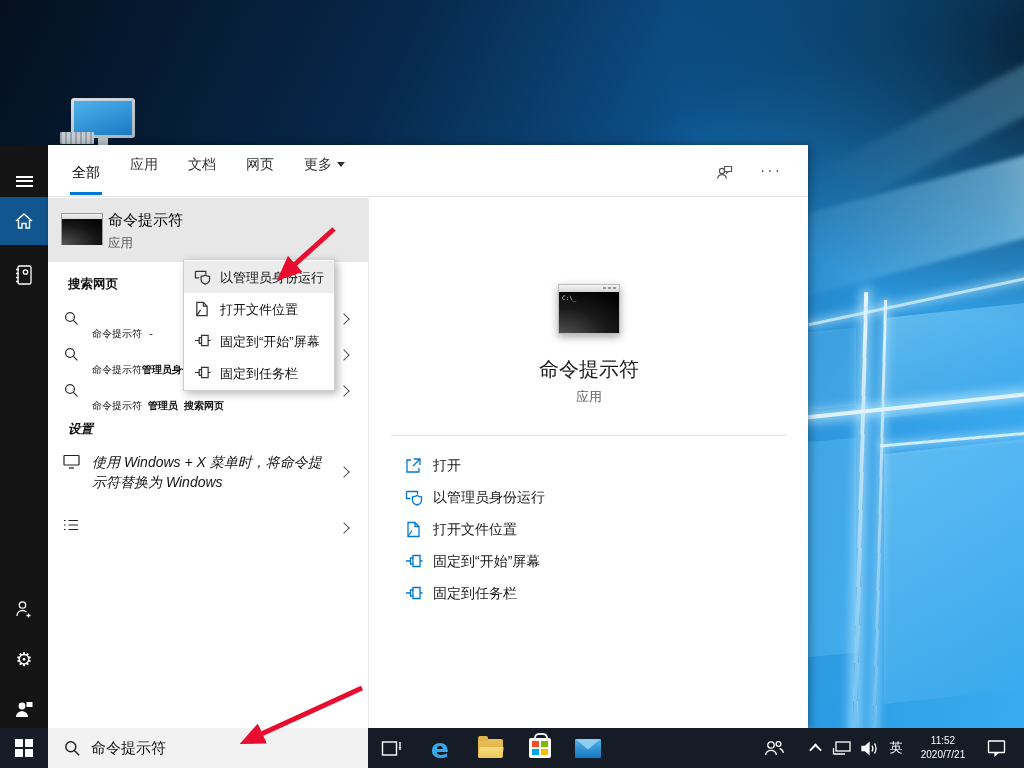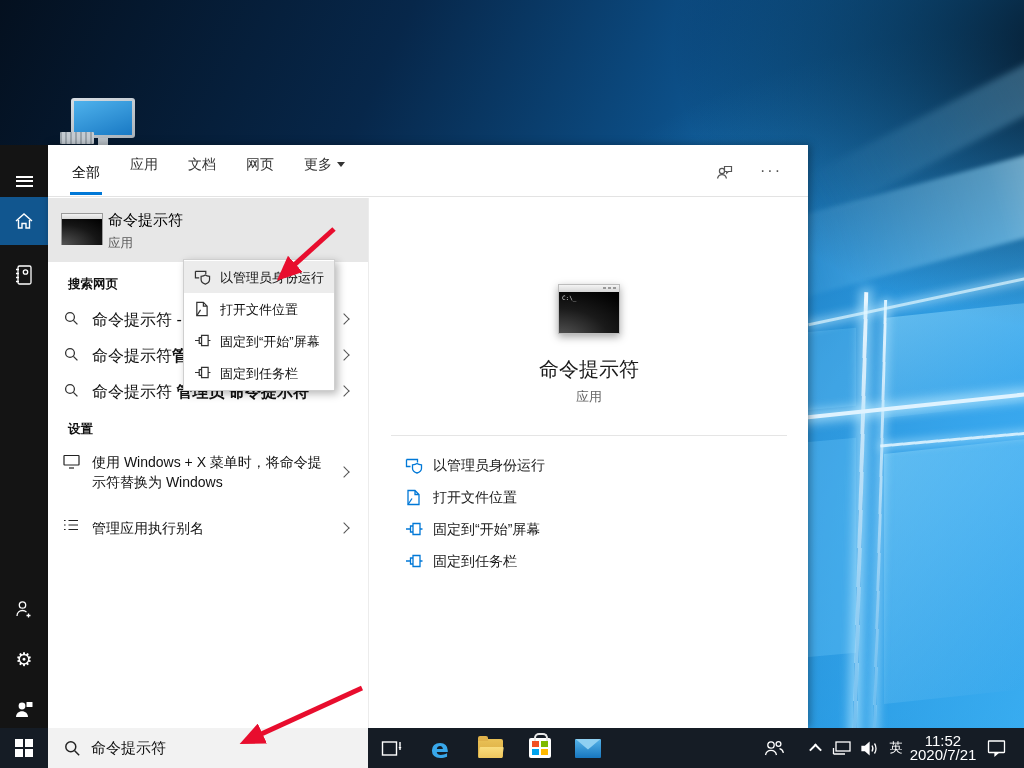--- a/index.html
+++ b/index.html
@@ -72,21 +72,21 @@
   .left-col{position:absolute;left:0;top:53px;width:320px;height:530px;}
   .sec-hdr{font-size:12.5px;font-weight:bold;color:#111;padding:10px 0 8px 20px;}
   .best-row{position:relative;width:320px;height:64px;background:#e7e7e7;}
   .cmd-sm{position:absolute;left:13px;top:15px;width:42px;height:32px;border:1px solid #9a9a9a;background:#000;}
   .cmd-sm .tb{height:5px;background:linear-gradient(#f2f2f2,#d8d8d8);}
   .cmd-sm .bd{height:26px;background:radial-gradient(60px 34px at 0% 100%,#555 0%,#161616 60%,#000 100%);}
   .best-title{position:absolute;left:60px;top:13px;font-size:15px;color:#000;}
   .best-sub{position:absolute;left:60px;top:37px;font-size:12.5px;color:#595959;}
   .sug-row{position:relative;width:320px;height:36px;}
   .sug-row .mag{position:absolute;left:16px;top:10px;}
-  .sug-row .txt{position:absolute;left:44px;top:9px;font-size:16px;color:#111;white-space:nowrap;}
+  .sug-row .txt{position:absolute;left:44px;top:26px;font-size:10px;color:#111;white-space:nowrap;font-family:Liberation Mono, monospace;}
   .chev{position:absolute;right:20px;top:14px;width:8px;height:8px;border-top:1.6px solid #555;border-right:1.6px solid #555;transform:rotate(45deg);}
   .set-row{position:relative;width:320px;}
   .set-row .ic{position:absolute;left:15px;top:8px;color:#222;}
   .set-row .txt{position:absolute;left:44px;top:6px;font-size:14px;color:#111;line-height:20px;width:232px;}
 
   .right-col{position:absolute;left:320px;top:53px;width:440px;height:530px;border-left:1px solid #ececec;}
   .cmd-big{position:absolute;left:189px;top:86px;width:62px;height:50px;border:1px solid #bdbdbd;background:#000;box-shadow:0 3px 8px rgba(0,0,0,.35);}
   .cmd-big .tb{height:7px;background:linear-gradient(#f4f4f4,#d6d6d6);position:relative;}
   .cmd-big .tb i{position:absolute;right:2px;top:2px;width:14px;height:2px;
     background-image:repeating-linear-gradient(90deg,#999 0 3px,transparent 3px 5px);}
@@ -126,21 +126,21 @@
   .store:before{content:"";position:absolute;left:5px;top:-5px;width:10px;height:8px;border:2px solid #e8e8e8;border-bottom:none;border-radius:5px 5px 0 0;}
   .store .grid{position:absolute;left:3px;top:3px;display:grid;grid-template-columns:7px 7px;grid-template-rows:6px 6px;gap:1.5px;}
   .store .grid i:nth-child(1){background:#f25022;}.store .grid i:nth-child(2){background:#7fba00;}
   .store .grid i:nth-child(3){background:#00a4ef;}.store .grid i:nth-child(4){background:#ffb900;}
   .mail{position:relative;width:26px;height:19px;background:linear-gradient(180deg,#56b3e8 0%,#1777c0 100%);border-radius:1px;overflow:hidden;}
   .mail:before{content:"";position:absolute;left:-4px;top:-11px;width:34px;height:22px;background:#8fd0f2;transform:rotate(0deg);
     clip-path:polygon(50% 100%,0 35%,100% 35%);}
   .tray{position:absolute;top:0;height:40px;color:#fff;display:flex;align-items:center;justify-content:center;}
   .chev-up{width:9px;height:9px;border-top:2px solid #fff;border-right:2px solid #fff;transform:rotate(-45deg) translate(-1px,1px);}
   .ime{font-size:13px;color:#fff;}
-  .clock{font-size:15px;line-height:14px;text-align:center;color:#fff;}
+  .clock{font-size:10px;line-height:14px;text-align:center;color:#fff;}
 
   
   .annotations{position:absolute;z-index:10;left:0;top:0;pointer-events:none;}
   svg.glyph{display:block;}
 </style>
 </head>
 <body>
 
 <div id="screen">
 
@@ -251,56 +251,61 @@
             <path d="M9.4 9.4 L13.4 13.4"></path>
           </svg>
         <span class="txt"><span>命令提示符</span><b>管理员身份运行</b></span>
         <span class="chev"></span>
       </div>
       <div class="sug-row">
         <svg class="mag glyph" width="15" height="15" viewBox="0 0 15 15" fill="none" stroke="#333" stroke-width="1.3">
             <circle cx="6" cy="6" r="4.4"></circle>
             <path d="M9.4 9.4 L13.4 13.4"></path>
           </svg>
-        <span class="txt"><span>命令提示符 </span><b>管理员 命令提示符</b></span>
+        <span class="txt"><span>命令提示符 </span><b>管理员 搜索网页</b></span>
         <span class="chev"></span>
       </div>
 
-      <div class="sec-hdr" style="padding-top:12px;">设置</div>
-
-      <div class="set-row" style="height:56px;">
+      <div class="sec-hdr" style="padding-top:12px;font-style:italic;">设置</div>
+
+      <div class="set-row" style="height:56px;font-style:italic;">
         <svg class="ic glyph" width="17" height="15" viewBox="0 0 17 15" fill="none" stroke="#222" stroke-width="1.2">
           <rect x="1" y="1.5" width="15" height="9.5" rx="0.5"></rect>
             <path d="M6 14h5"></path>
         </svg>
         <span class="txt">使用 Windows + X 菜单时，将命令提示符替换为 Windows</span>
         <span class="chev" style="top:22px;"></span>
       </div>
       <div class="set-row" style="height:36px;margin-top:8px;">
         <svg class="ic glyph" width="16" height="14" viewBox="0 0 16 14" fill="none" stroke="#222" stroke-width="1.2">
           <path d="M1 2.5h1.6 M1 7h1.6 M1 11.5h1.6 M5.5 2.5H15 M5.5 7H15 M5.5 11.5H15"></path>
         </svg>
-        <span class="txt" style="top:8px;">管理应用执行别名</span>
         <span class="chev"></span>
       </div>
     </div>
 
     <div class="right-col">
       <div class="cmd-big">
         <div class="tb">
             <i></i>
           </div>
         <div class="bd">
             <span>C:\_</span>
           </div>
       </div>
       <div class="prev-title">命令提示符</div>
       <div class="prev-sub">应用</div>
       <div class="prev-div"></div>
       <div class="actions">
+        <div class="act-row">
+          <svg class="ic glyph" width="17" height="17" viewBox="0 0 17 17" fill="none" stroke="#0078d7" stroke-width="1.3">
+            <path d="M6 3H2v12h12v-4 M9 2h6v6 M15 2 L8 9"></path>
+          </svg>
+          <span class="lbl">打开</span>
+        </div>
         <div class="act-row">
           <svg class="ic glyph" width="18" height="17" viewBox="0 0 18 17" fill="none" stroke="#0078d7" stroke-width="1.3">
             <path d="M1.5 2.5h11v3 M1.5 2.5v7h4"></path>
             <path d="M12 6.5c1.4 1 2.8 1.2 4.5 1.3v3.4c0 2.3-2 4.1-4.5 4.8-2.5-.7-4.5-2.5-4.5-4.8V7.8c1.7-.1 3.1-.3 4.5-1.3z"></path>
           </svg>
           <span class="lbl">以管理员身份运行</span>
         </div>
         <div class="act-row">
           <svg class="ic glyph" width="16" height="17" viewBox="0 0 16 17" fill="none" stroke="#0078d7" stroke-width="1.3">
             <path d="M3 1.5h7l4 4v10H3z M10 1.5v4h4"></path>

